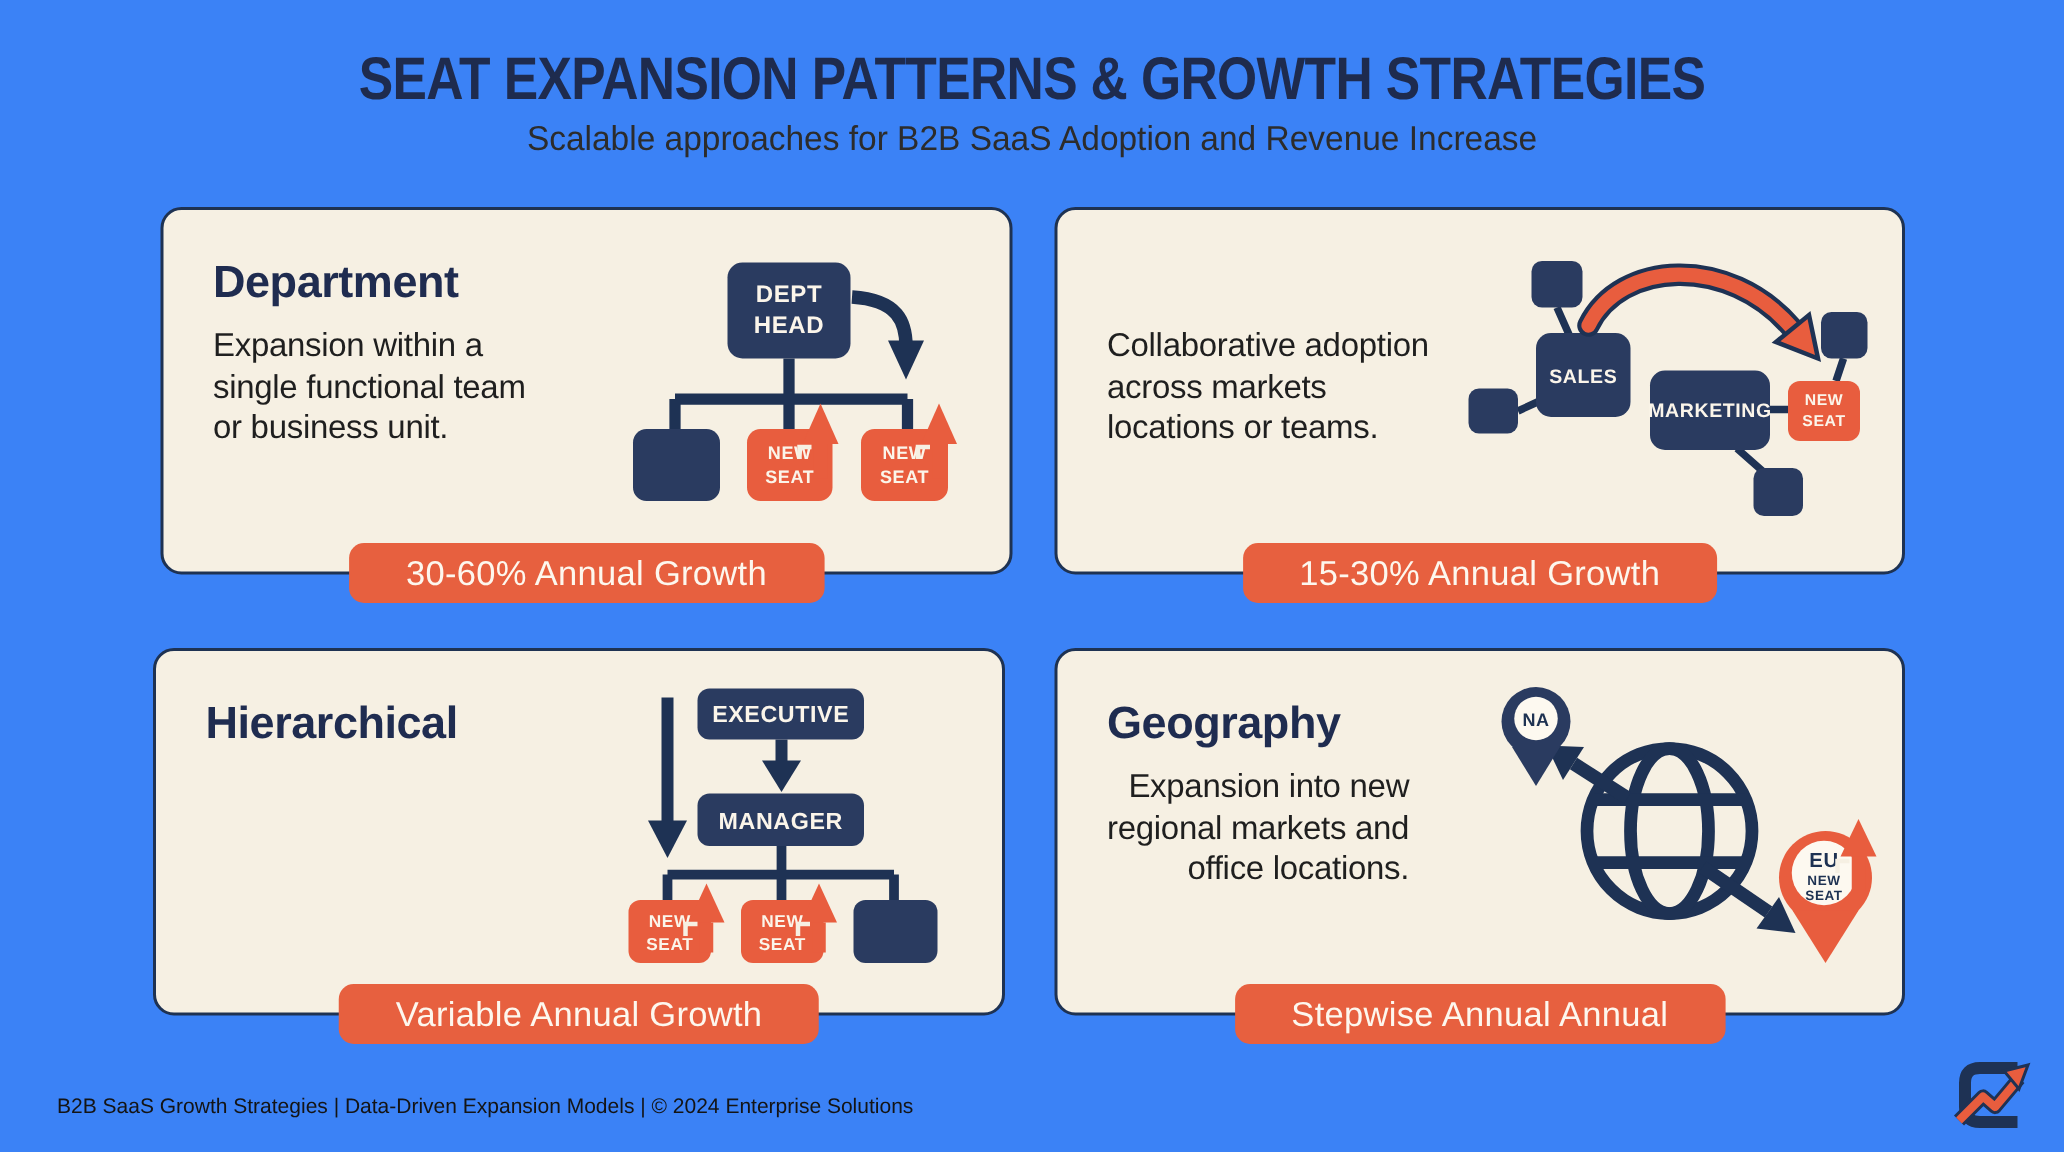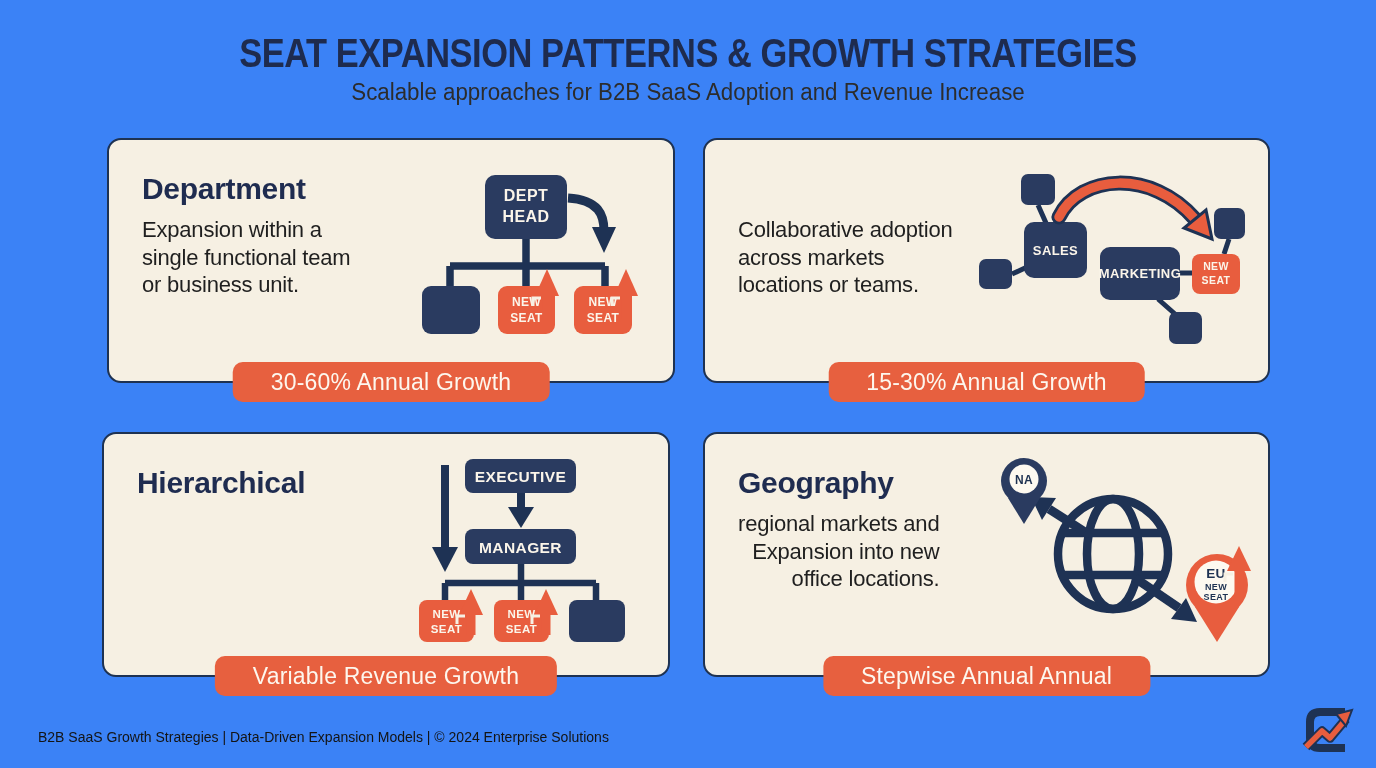--- a/index.html
+++ b/index.html
@@ -160,28 +160,28 @@
         <polygon class="org" points="59,163 83,163 71,137"></polygon>
         <rect class="org" x="66.5" y="163" width="9" height="20"></rect>
         <path d="M57,172 l0,-8 l8,0" stroke="#f6f0e3" stroke-width="3" fill="none"></path>
       </g>
       <g>
         <polygon class="org" points="134,163 158,163 146,137"></polygon>
         <rect class="org" x="141.5" y="163" width="9" height="20"></rect>
         <path d="M132,172 l0,-8 l8,0" stroke="#f6f0e3" stroke-width="3" fill="none"></path>
       </g>
     </svg>
-    <div class="badge">Variable Revenue Growth</div>
+    <div class="badge">Variable Annual Growth</div>
   </div>
 
   <div class="card c4">
     <h2>Geography</h2>
     <div class="desc">
+      <div>Expansion into new</div>
       <div>regional markets and</div>
-      <div>Expansion into new</div>
       <div>office locations.</div>
     </div>
     <svg class="diag" width="285" height="215" viewBox="0 0 285 215">
       <g stroke="#1e3254" stroke-width="8.5" fill="none">
         <circle cx="126" cy="102" r="55"></circle>
         <ellipse cx="126" cy="102" rx="26" ry="55"></ellipse>
         <path d="M76,81 L176,81 M76,123 L176,123"></path>
       </g>
       <g>
         <path d="M98,80 L62,57" stroke="#1e3254" stroke-width="9"></path>

